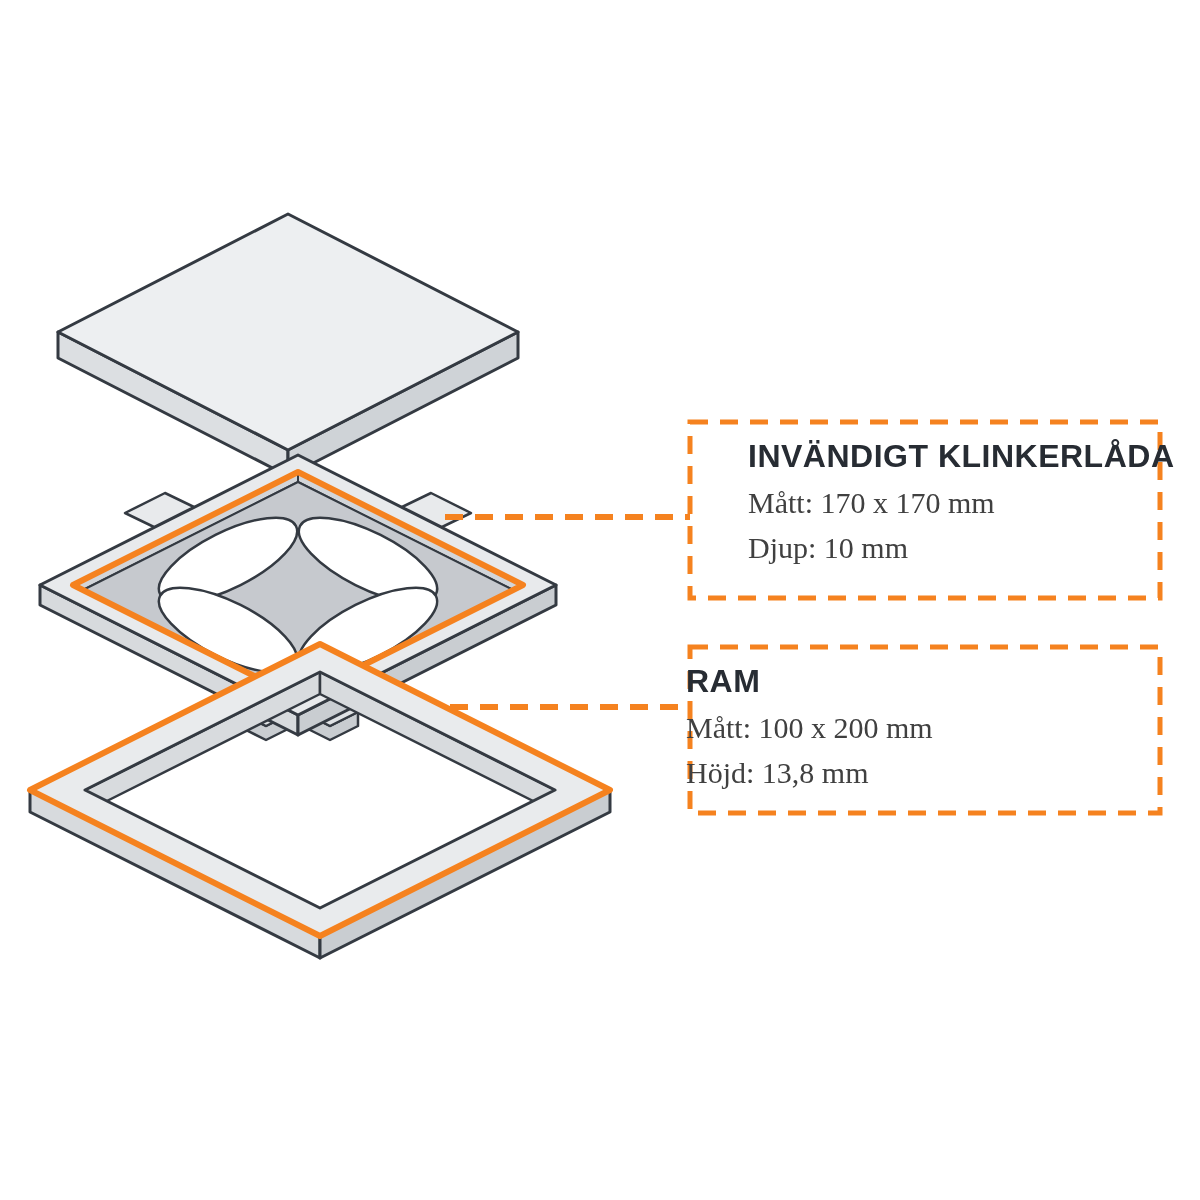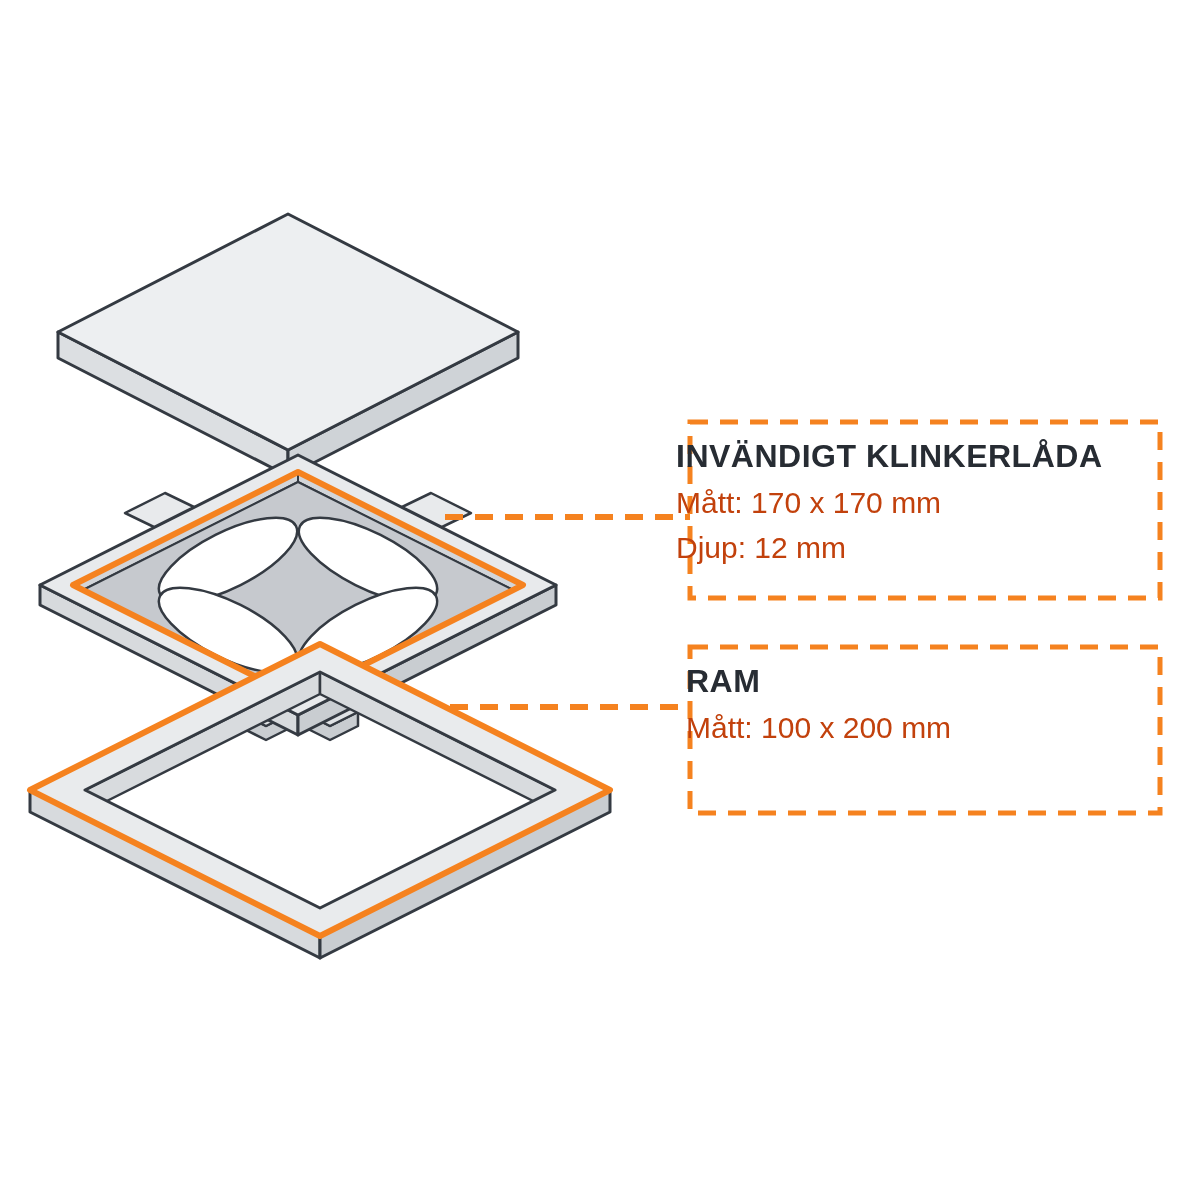--- a/index.html
+++ b/index.html
@@ -24,24 +24,25 @@
     font-weight:bold;
     color:#272c33;
     letter-spacing:0.5px;
     white-space:nowrap;
   }
   .callout p{
     margin:0 0 6px 0;
     font-size:30px;
     line-height:1.32;
     font-weight:normal;
-    color:#c2410c;
+    color:#404040;
     white-space:nowrap;
+    font-family:Liberation Serif, serif;
   }
-  .callout-1{left:652px;top:422px;width:472px;height:176px;}
+  .callout-1{left:724px;top:422px;width:472px;height:176px;}
   .callout-2{left:662px;top:647px;width:472px;height:166px;}
 </style>
 </head>
 <body>
 
 <div class="canvas">
 
   <svg class="diagram-svg" width="1200" height="1200" viewBox="0 0 1200 1200">
 
     <g stroke="#343a42" stroke-width="3" stroke-linejoin="round">
@@ -100,21 +101,22 @@
     <line x1="445" y1="517" x2="690" y2="517" stroke="#f5821f" stroke-width="6" stroke-dasharray="18 12"></line>
     <line x1="450" y1="707" x2="690" y2="707" stroke="#f5821f" stroke-width="6" stroke-dasharray="18 12"></line>
 
     <rect x="690" y="422" width="470" height="176" fill="#ffffff" stroke="#f5821f" stroke-width="5" stroke-dasharray="18 12"></rect>
     <rect x="690" y="647" width="470" height="166" fill="#ffffff" stroke="#f5821f" stroke-width="5" stroke-dasharray="18 12"></rect>
   </svg>
 
   <div class="callout callout-1">
     <h2>INVÄNDIGT KLINKERLÅDA</h2>
     <p>Mått: 170 x 170 mm</p>
-    <p>Djup: 12 mm</p>
+    <p>Djup: 10 mm</p>
   </div>
 
   <div class="callout callout-2">
     <h2>RAM</h2>
     <p>Mått: 100 x 200 mm</p>
+    <p>Höjd: 13,8 mm</p>
   </div>
 
 </div>
 
 </body></html>

